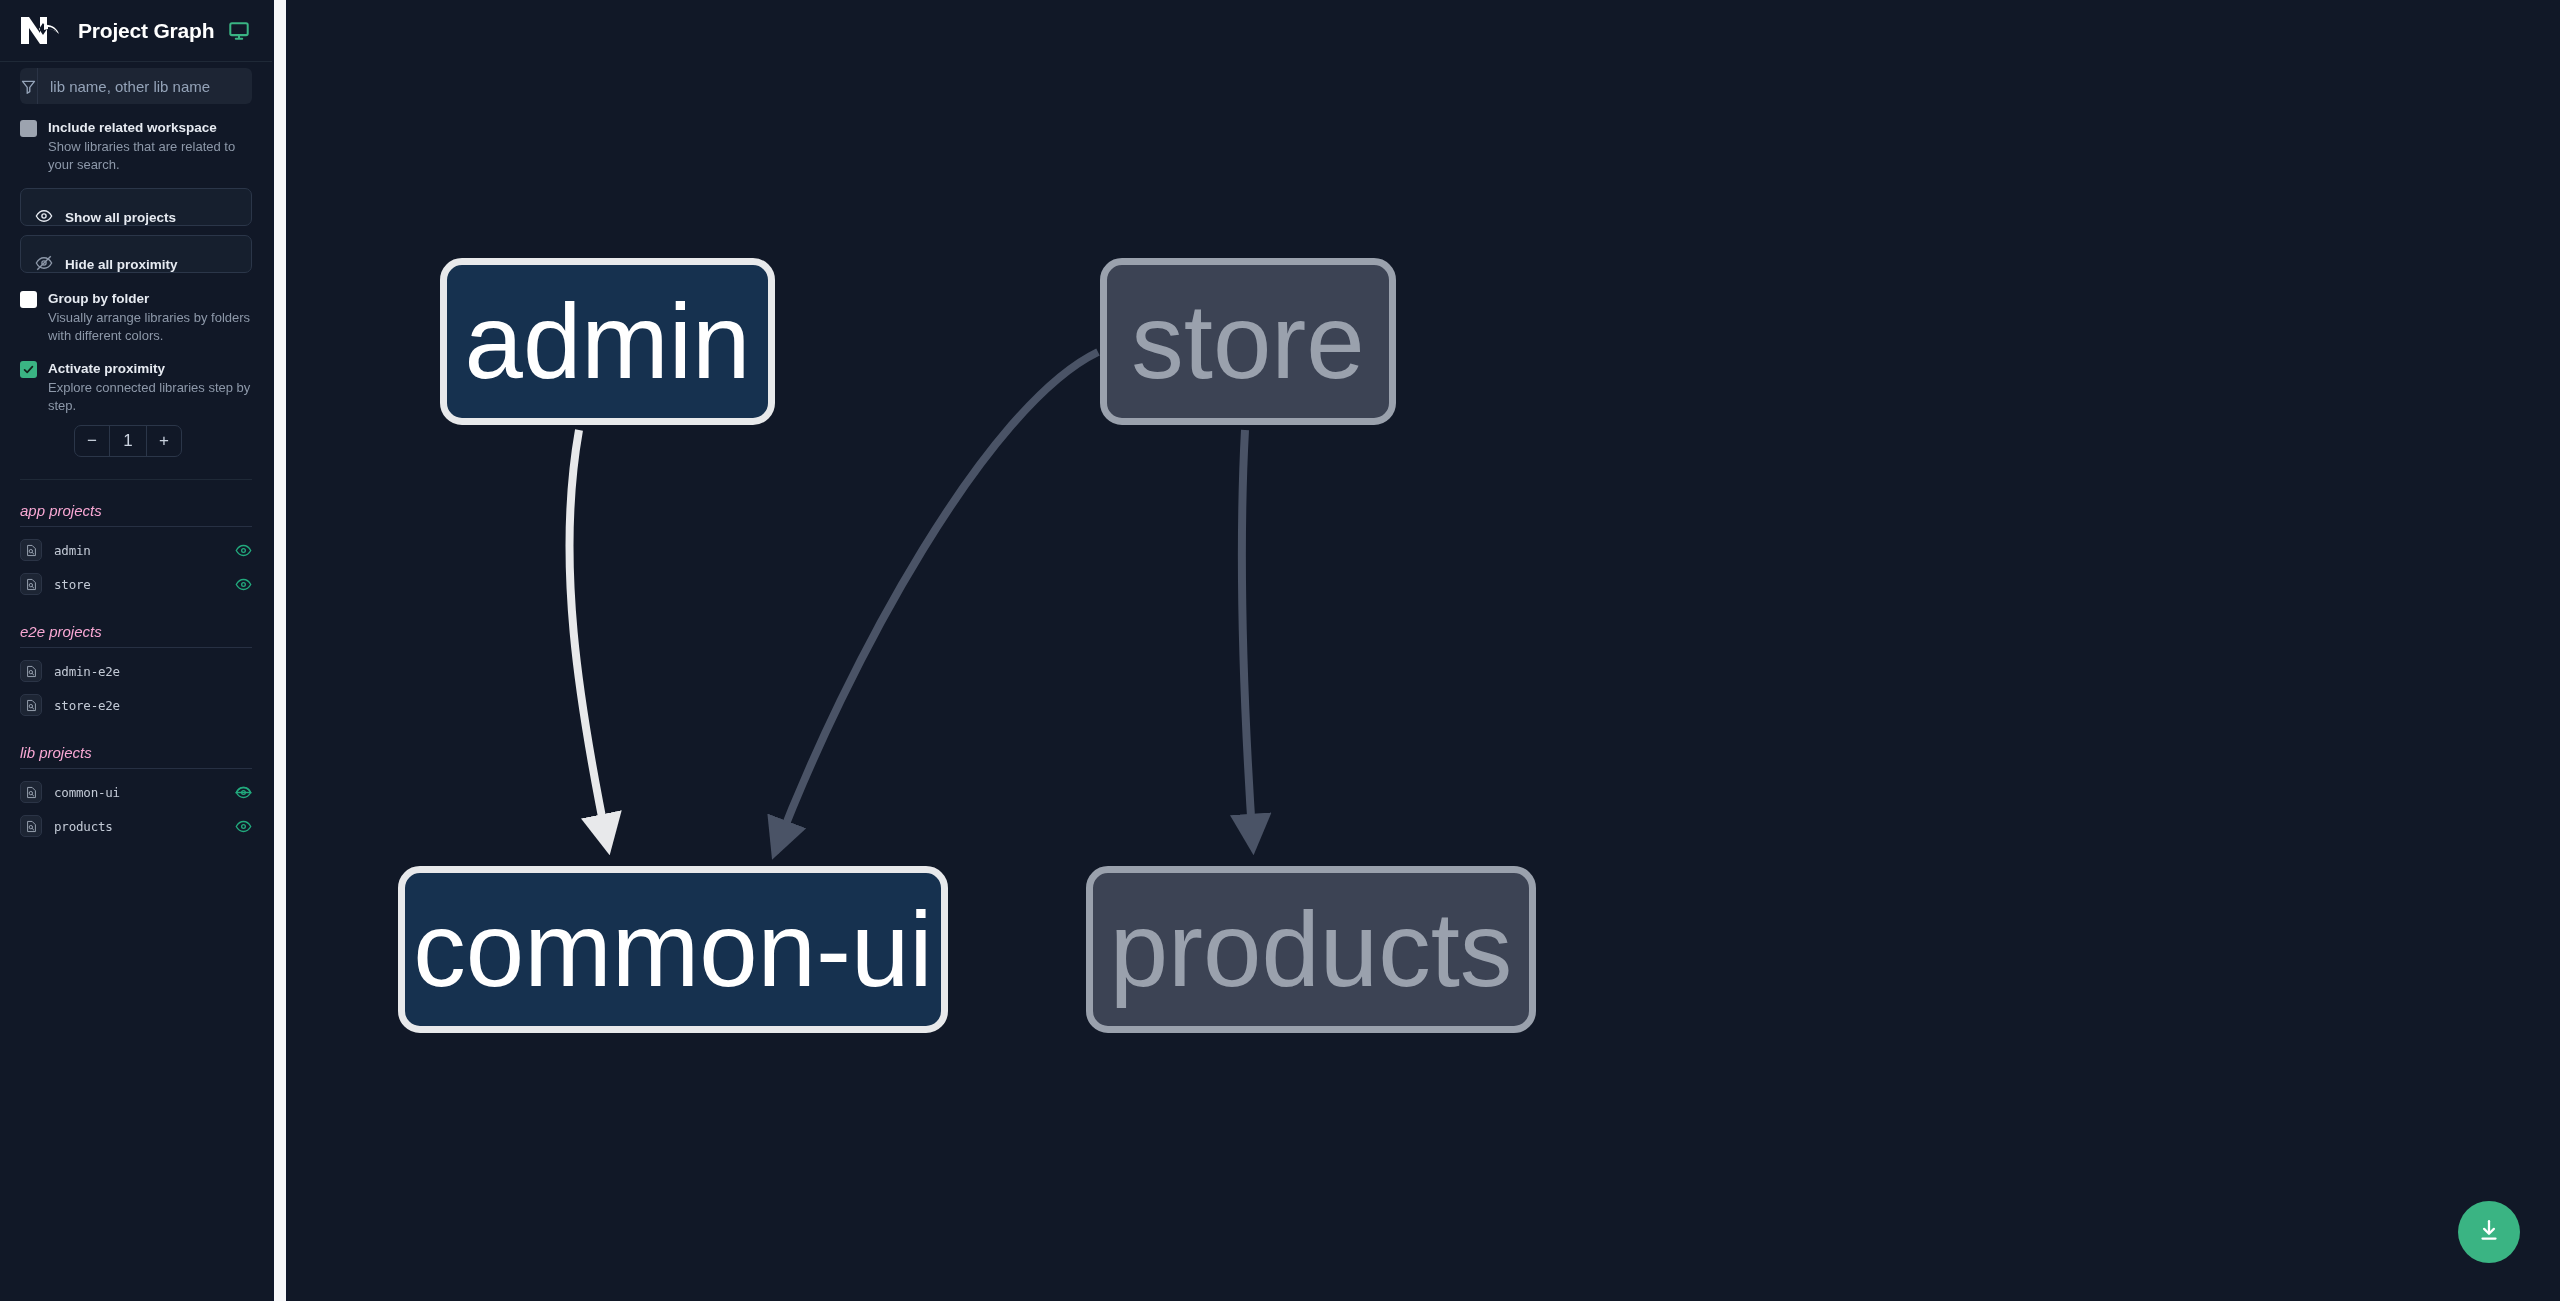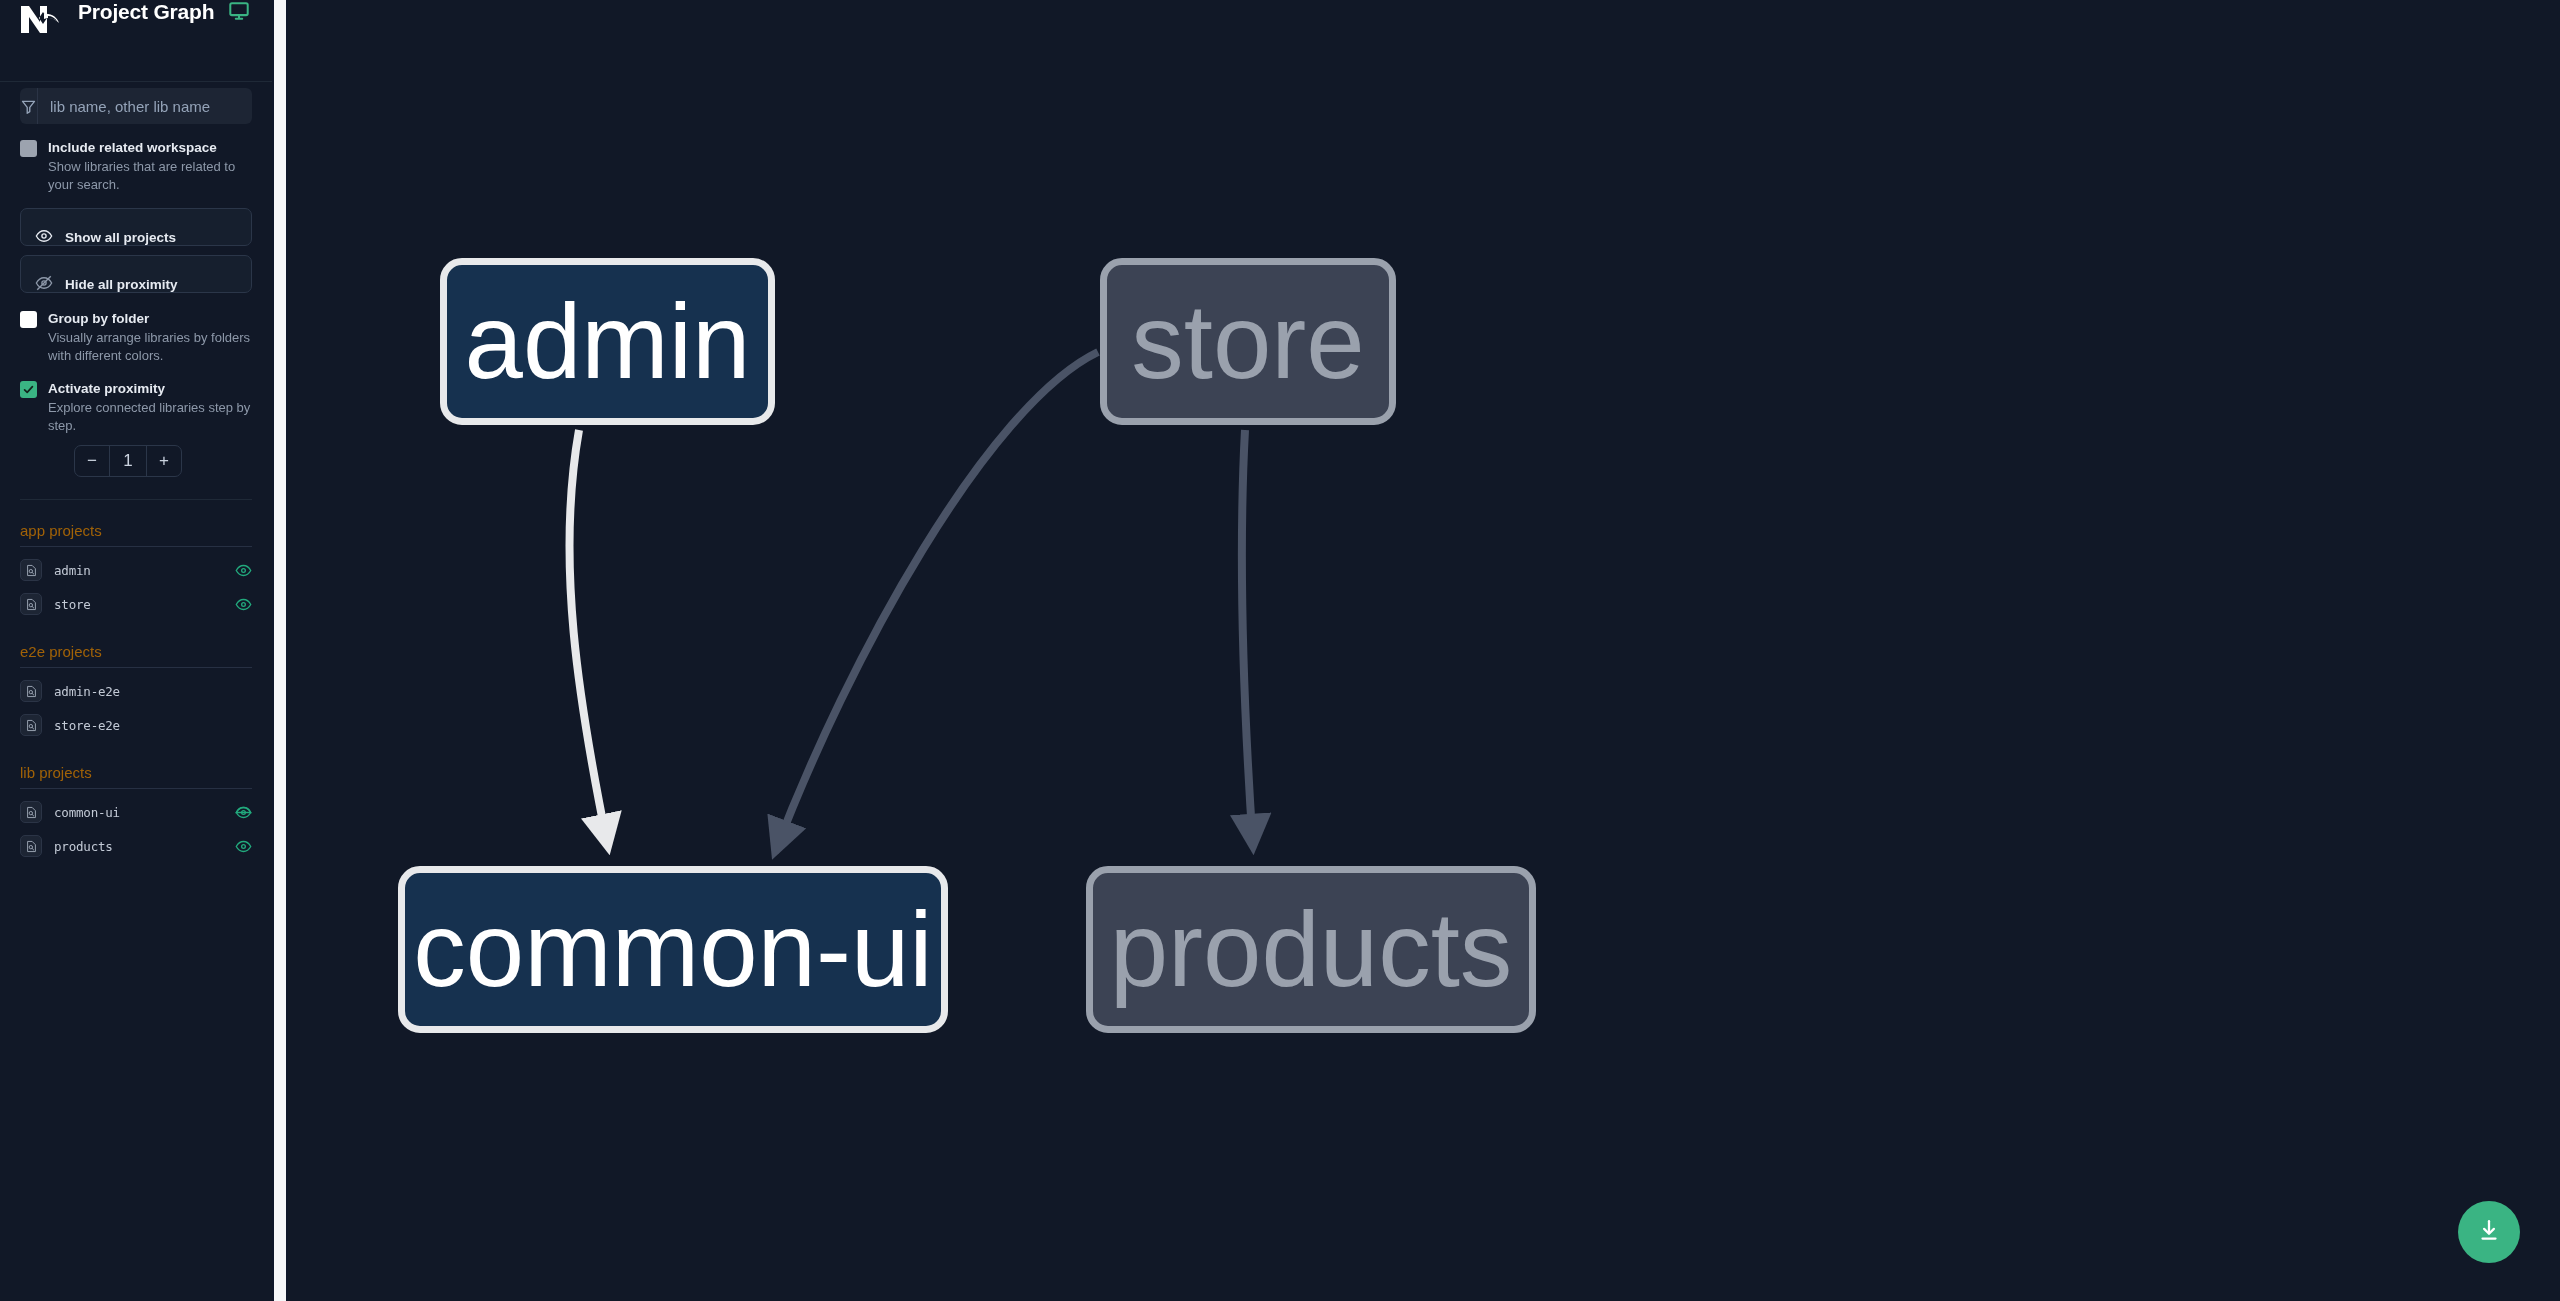--- a/index.html
+++ b/index.html
@@ -13,22 +13,22 @@
 
   
   .sidebar {
     position: relative;
     width: 272px; height: 1301px;
     background: #111827;
     flex: 0 0 272px;
     overflow: hidden;
   }
   .sb-header {
-    height: 82px;
-    display: flex; 
+    height: 62px;
+    display: flex; align-items: center;
     padding: 0 22px 0 18px;
     border-bottom: 1px solid #1f2937;
     gap: 14px;
   }
   .nx-logo { width: 46px; height: 40px; flex: 0 0 46px; }
   .sb-title {
     font-size: 21px; font-weight: bold; color: #ffffff;
     letter-spacing: -0.2px; white-space: nowrap;
   }
   .monitor-icon { width: 22px; height: 22px; margin-left: auto; flex: 0 0 22px; }
@@ -102,24 +102,25 @@
   }
   .st-minus, .st-plus { width: 35px; }
   .st-minus { border-right: 1px solid #2b3649; }
   .st-plus  { border-left: 1px solid #2b3649; }
   .st-val { flex: 1; font-size: 14px; }
 
   .sb-sep { height: 1px; background: #1f2937; margin: 22px 0 0 0; }
 
   .group { padding: 0 20px; }
   .group-title {
-    font-size: 15px; color: #a16207;
+    font-size: 15px; color: #f9a8d4;
     padding: 22px 0 7px 0;
     border-bottom: 1px solid #273043;
     margin-bottom: 6px;
+    font-style: italic;
   }
   .proj-row {
     display: flex; align-items: center; gap: 12px;
     height: 34px; cursor: pointer;
   }
   .proj-chip {
     width: 22px; height: 22px; flex: 0 0 22px;
     background: #1d2534; border: 1px solid #2b3446;
     border-radius: 5px;
     display: flex; align-items: center; justify-content: center;

